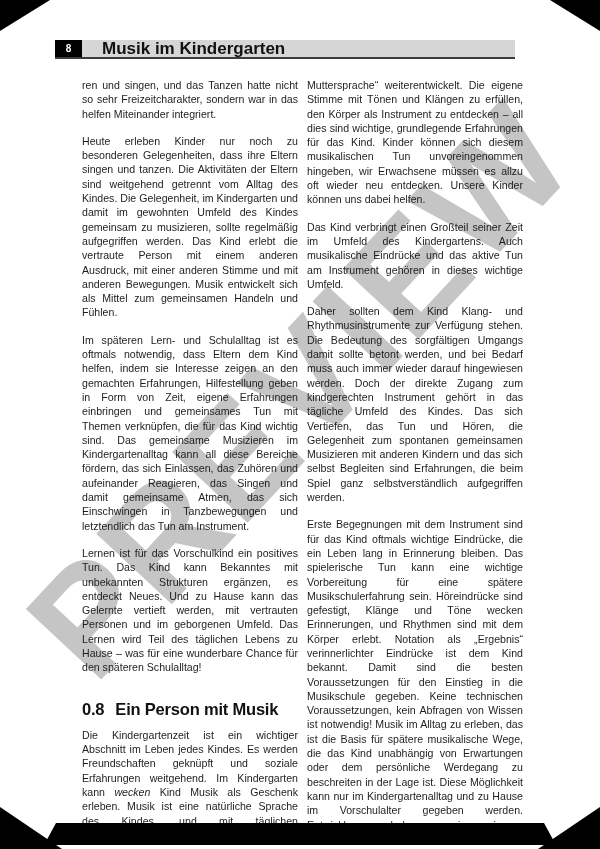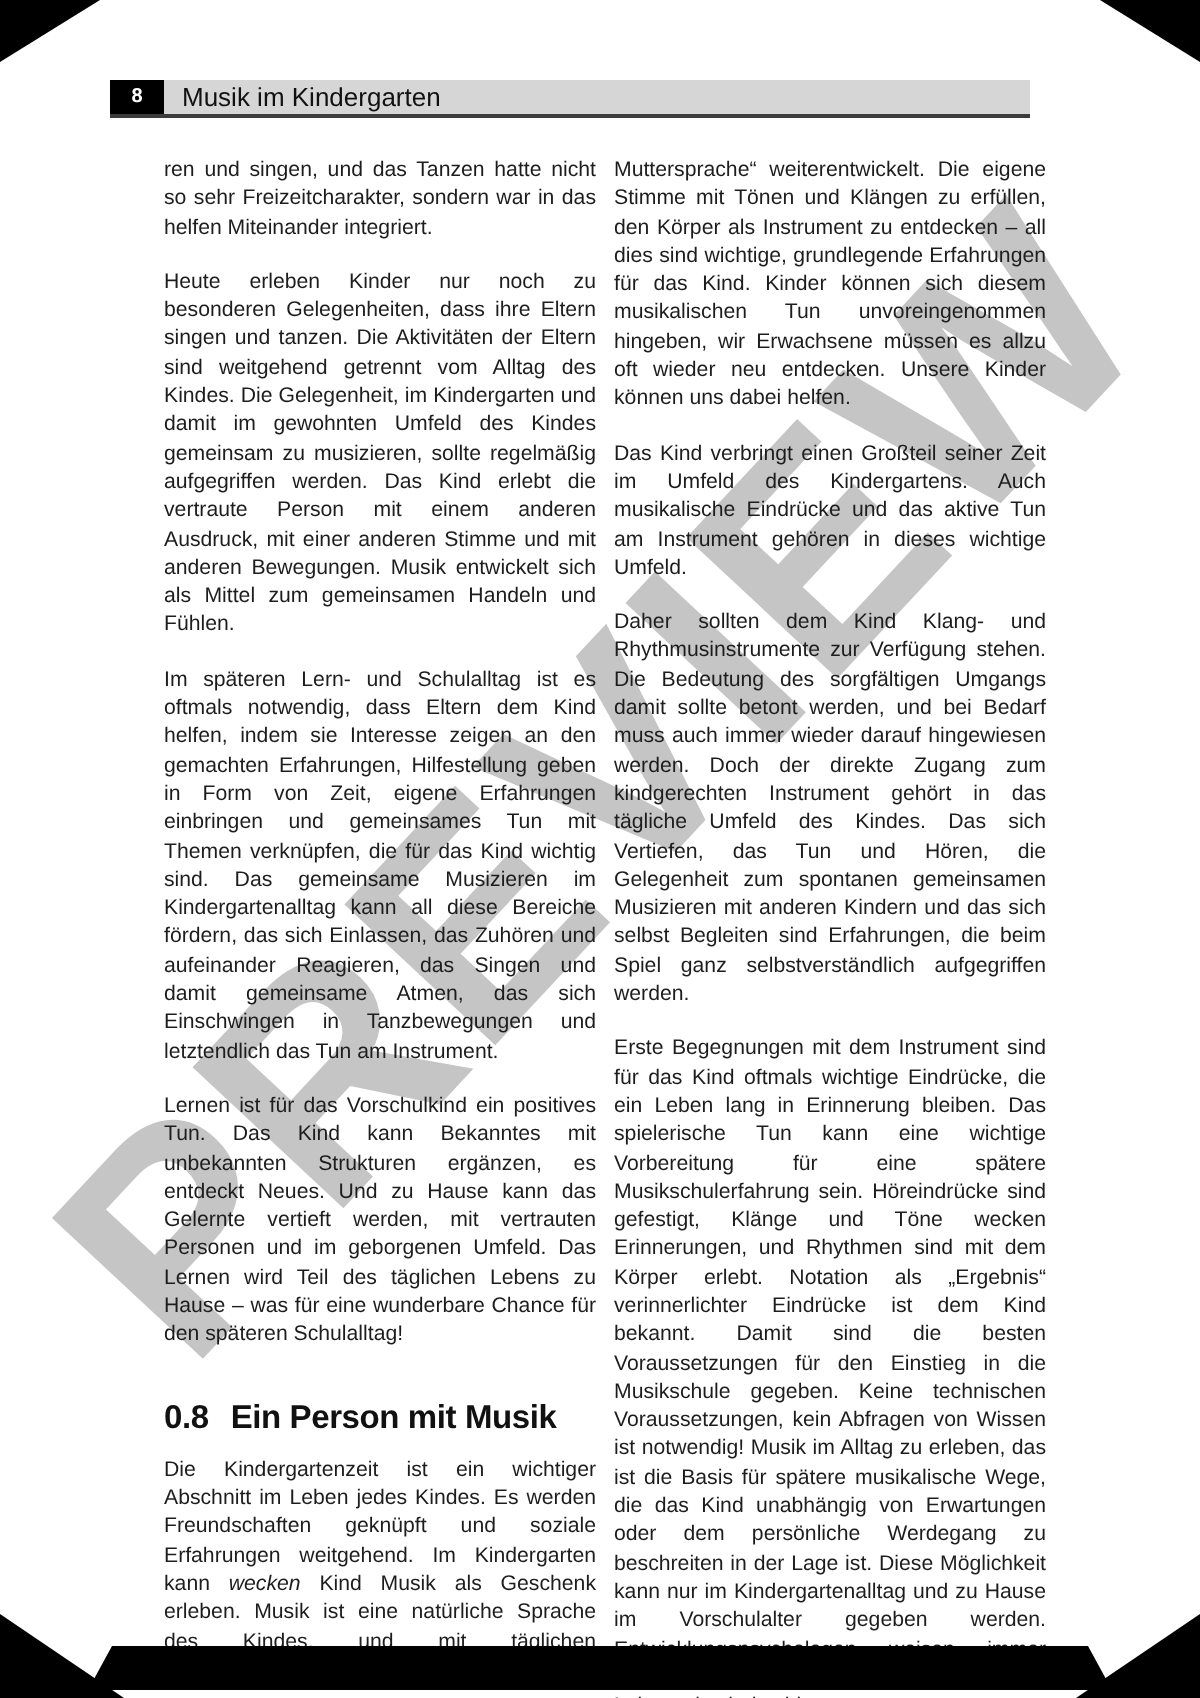--- a/index.html
+++ b/index.html
@@ -42,24 +42,24 @@
     width: 27px;
     font-size: 10px;
     font-weight: bold;
     line-height: 17px;
     text-align: center;
     flex: 0 0 auto;
   }
   .chapter-bar {
     flex: 1;
     background: var(--header-bar, #d6d6d6);
-    font-size: 13px;
-    font-weight: normal;
+    font-size: 17px;
+    font-weight: bold;
     line-height: 17px;
-    padding-left: 9px;
+    padding-left: 20px;
     color: #111;
   }
 
   
   .columns {
     position: absolute;
     left: 82px; top: 78px;
     width: 441px;
     display: flex;
     gap: 9px;

